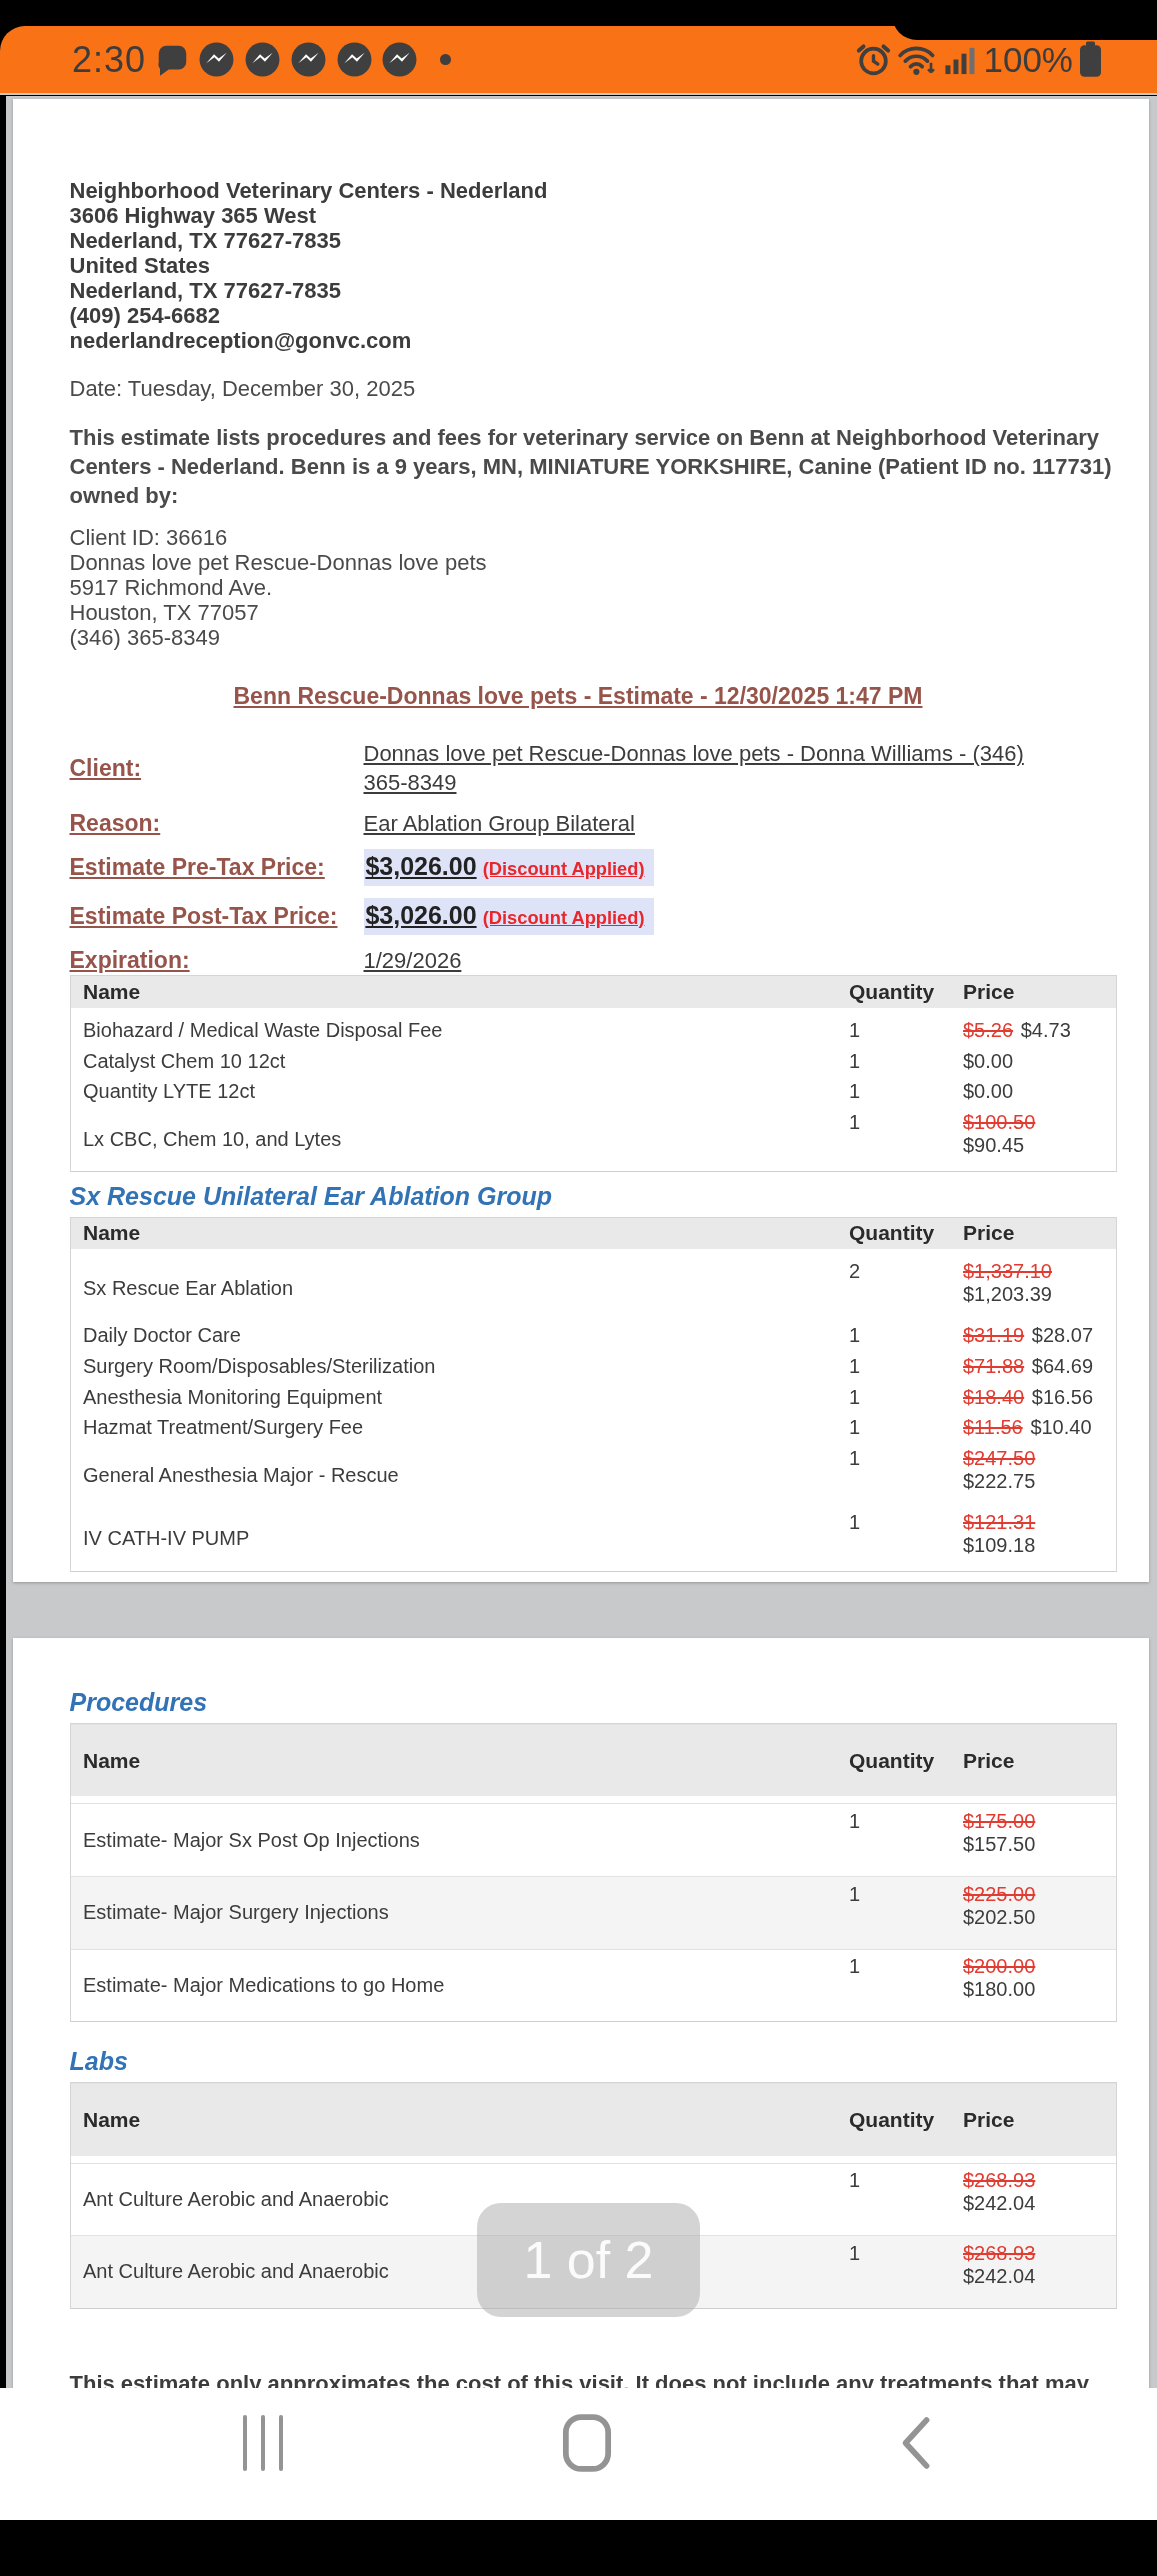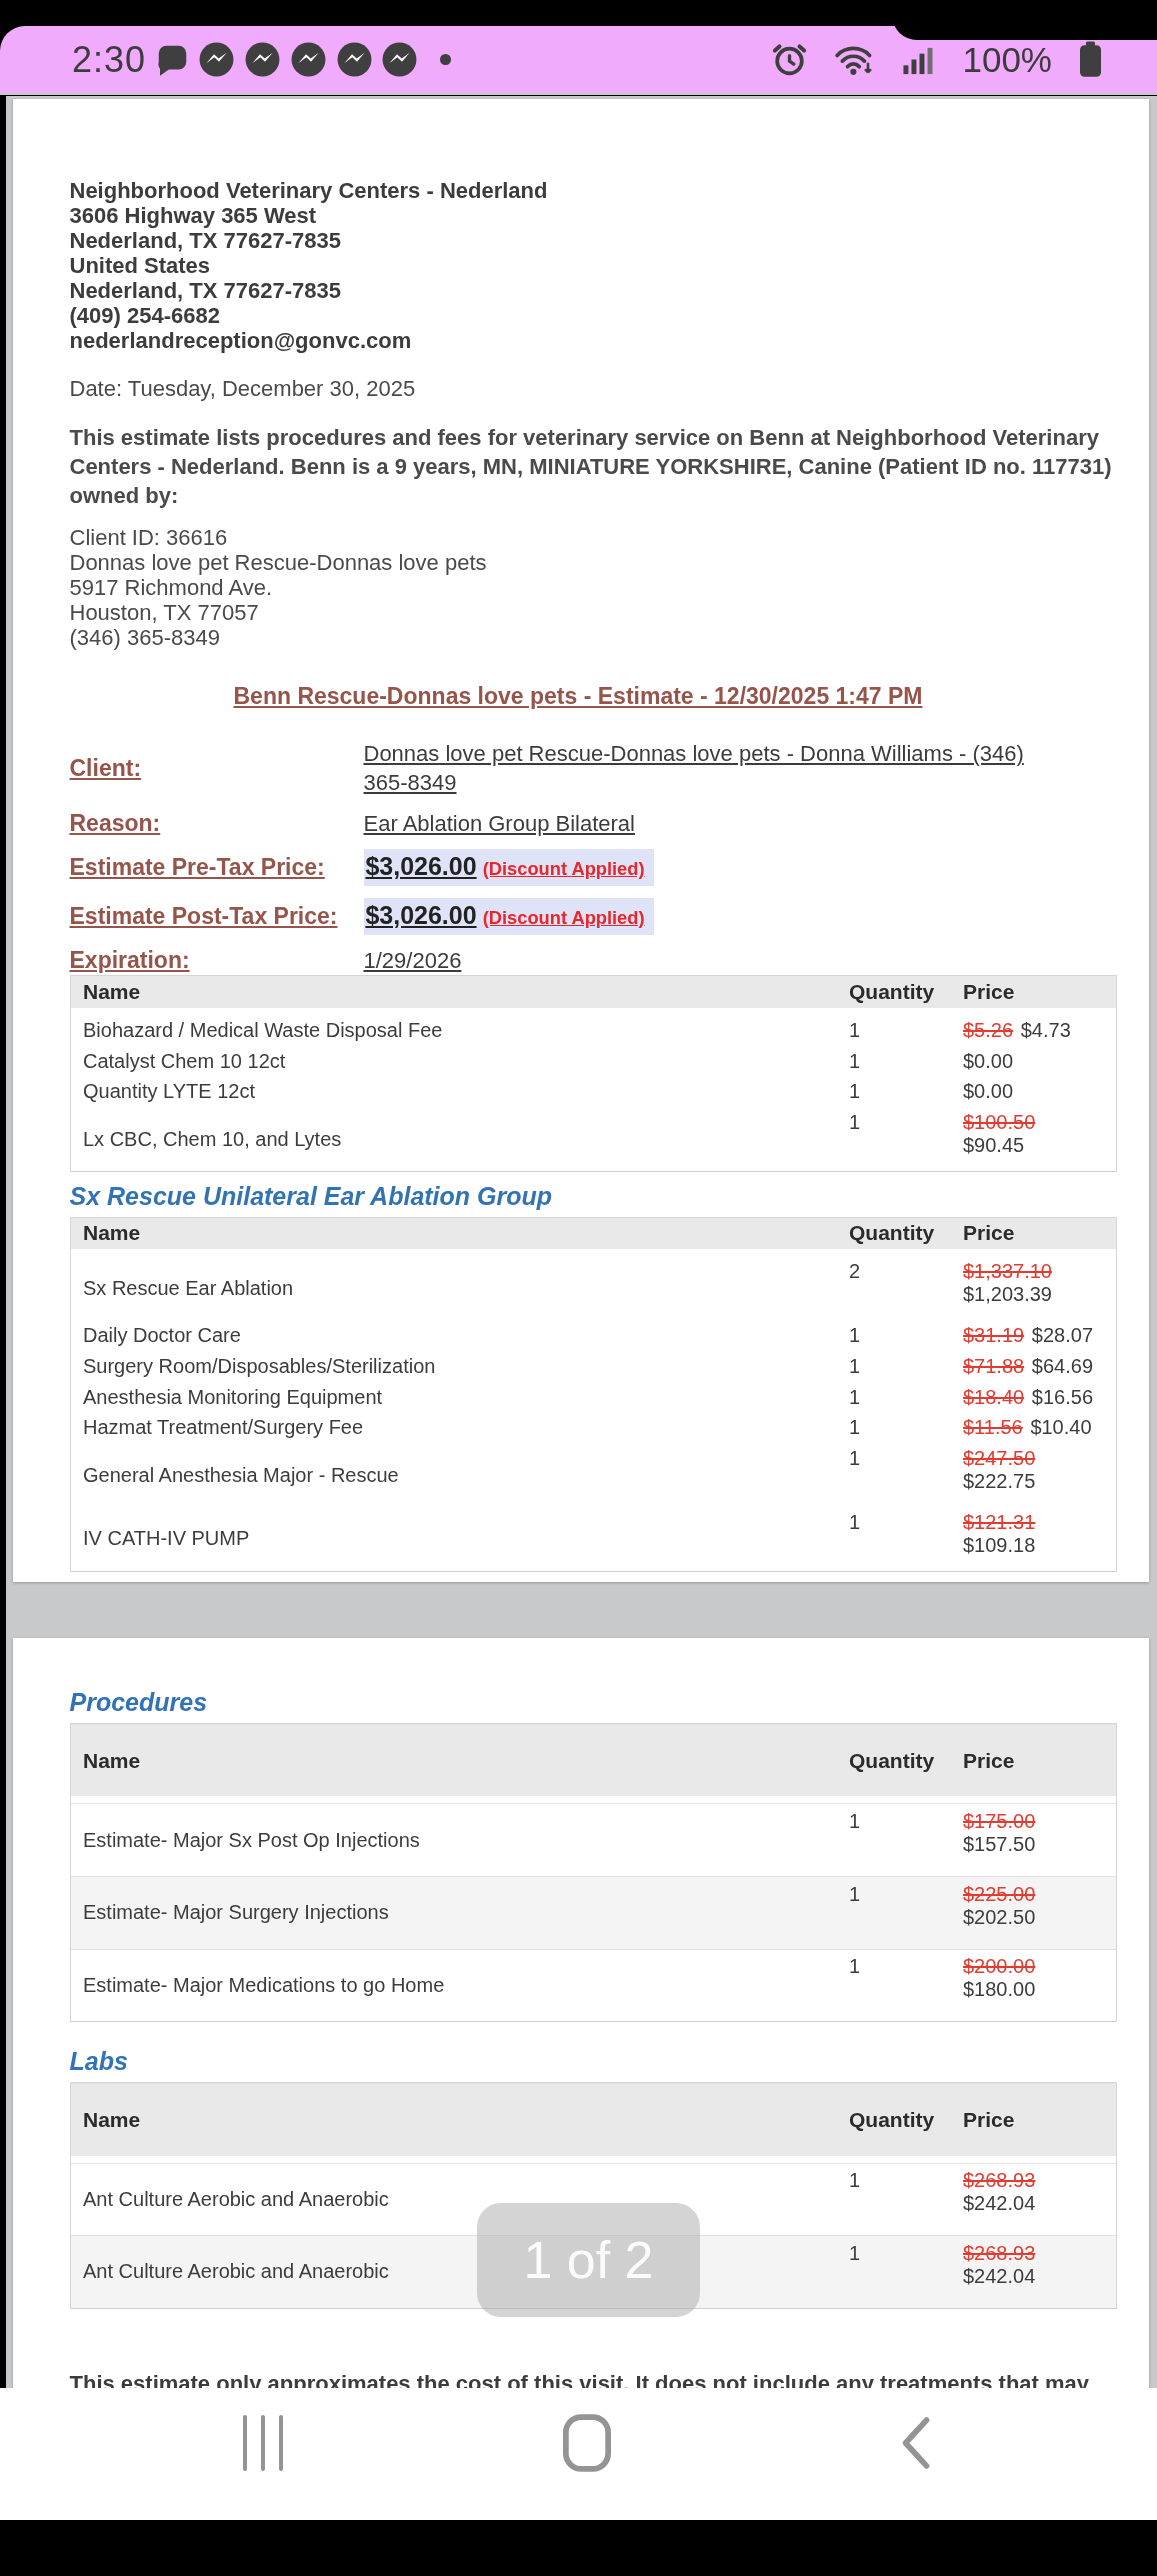--- a/index.html
+++ b/index.html
@@ -1,23 +1,23 @@
 <!DOCTYPE html>
 <html><head>
 <meta charset="utf-8">
 <style>
   html,body{margin:0;padding:0;}
   body{width:1158px;height:2576px;background:#000;font-family:"Liberation Sans",sans-serif;position:relative;overflow:hidden;}
   .screen{position:absolute;inset:0;}
 
   
-  .statusbar{position:absolute;top:26px;left:0;right:0;height:67px;background:#f0abfc;border-top-left-radius:25px;border-bottom:2.9px solid #c9c9cb;display:flex;align-items:center;}
+  .statusbar{position:absolute;top:26px;left:0;right:0;height:67px;background:#f97316;border-top-left-radius:25px;border-bottom:2.9px solid #c9c9cb;display:flex;align-items:center;}
   .cutout{position:absolute;top:0;right:0;width:266px;height:40px;background:#000;border-bottom-left-radius:25px;z-index:4;}
   .sb-left{display:flex;align-items:center;gap:8.7px;margin-left:72px;}
-  .sb-right{display:flex;align-items:center;gap:25px;position:absolute;right:54px;top:0;height:67px;}
+  .sb-right{display:flex;align-items:center;gap:4px;position:absolute;right:54px;top:0;height:67px;}
   .sb-time{font-size:36px;color:#3c3c3c;letter-spacing:1px;}
   .sb-pct{font-size:35px;color:#3c3c3c;}
   .icn{display:inline-block;vertical-align:middle;}
   .msgr{width:37px;height:37px;}
   .dot{width:10.6px;height:10.6px;border-radius:50%;background:#3f3f3f;margin-left:13.5px;}
 
   
   .viewer{position:absolute;top:96px;left:0;right:0;height:2292px;background:#c7c9cb;}
   .edgeblack{position:absolute;top:0;left:0;width:5.8px;height:2292px;background:#000;z-index:6;}
   .page{position:absolute;left:12.5px;width:1136px;background:#fff;box-shadow:0 1px 2.9px rgba(0,0,0,.25);overflow:hidden;}

